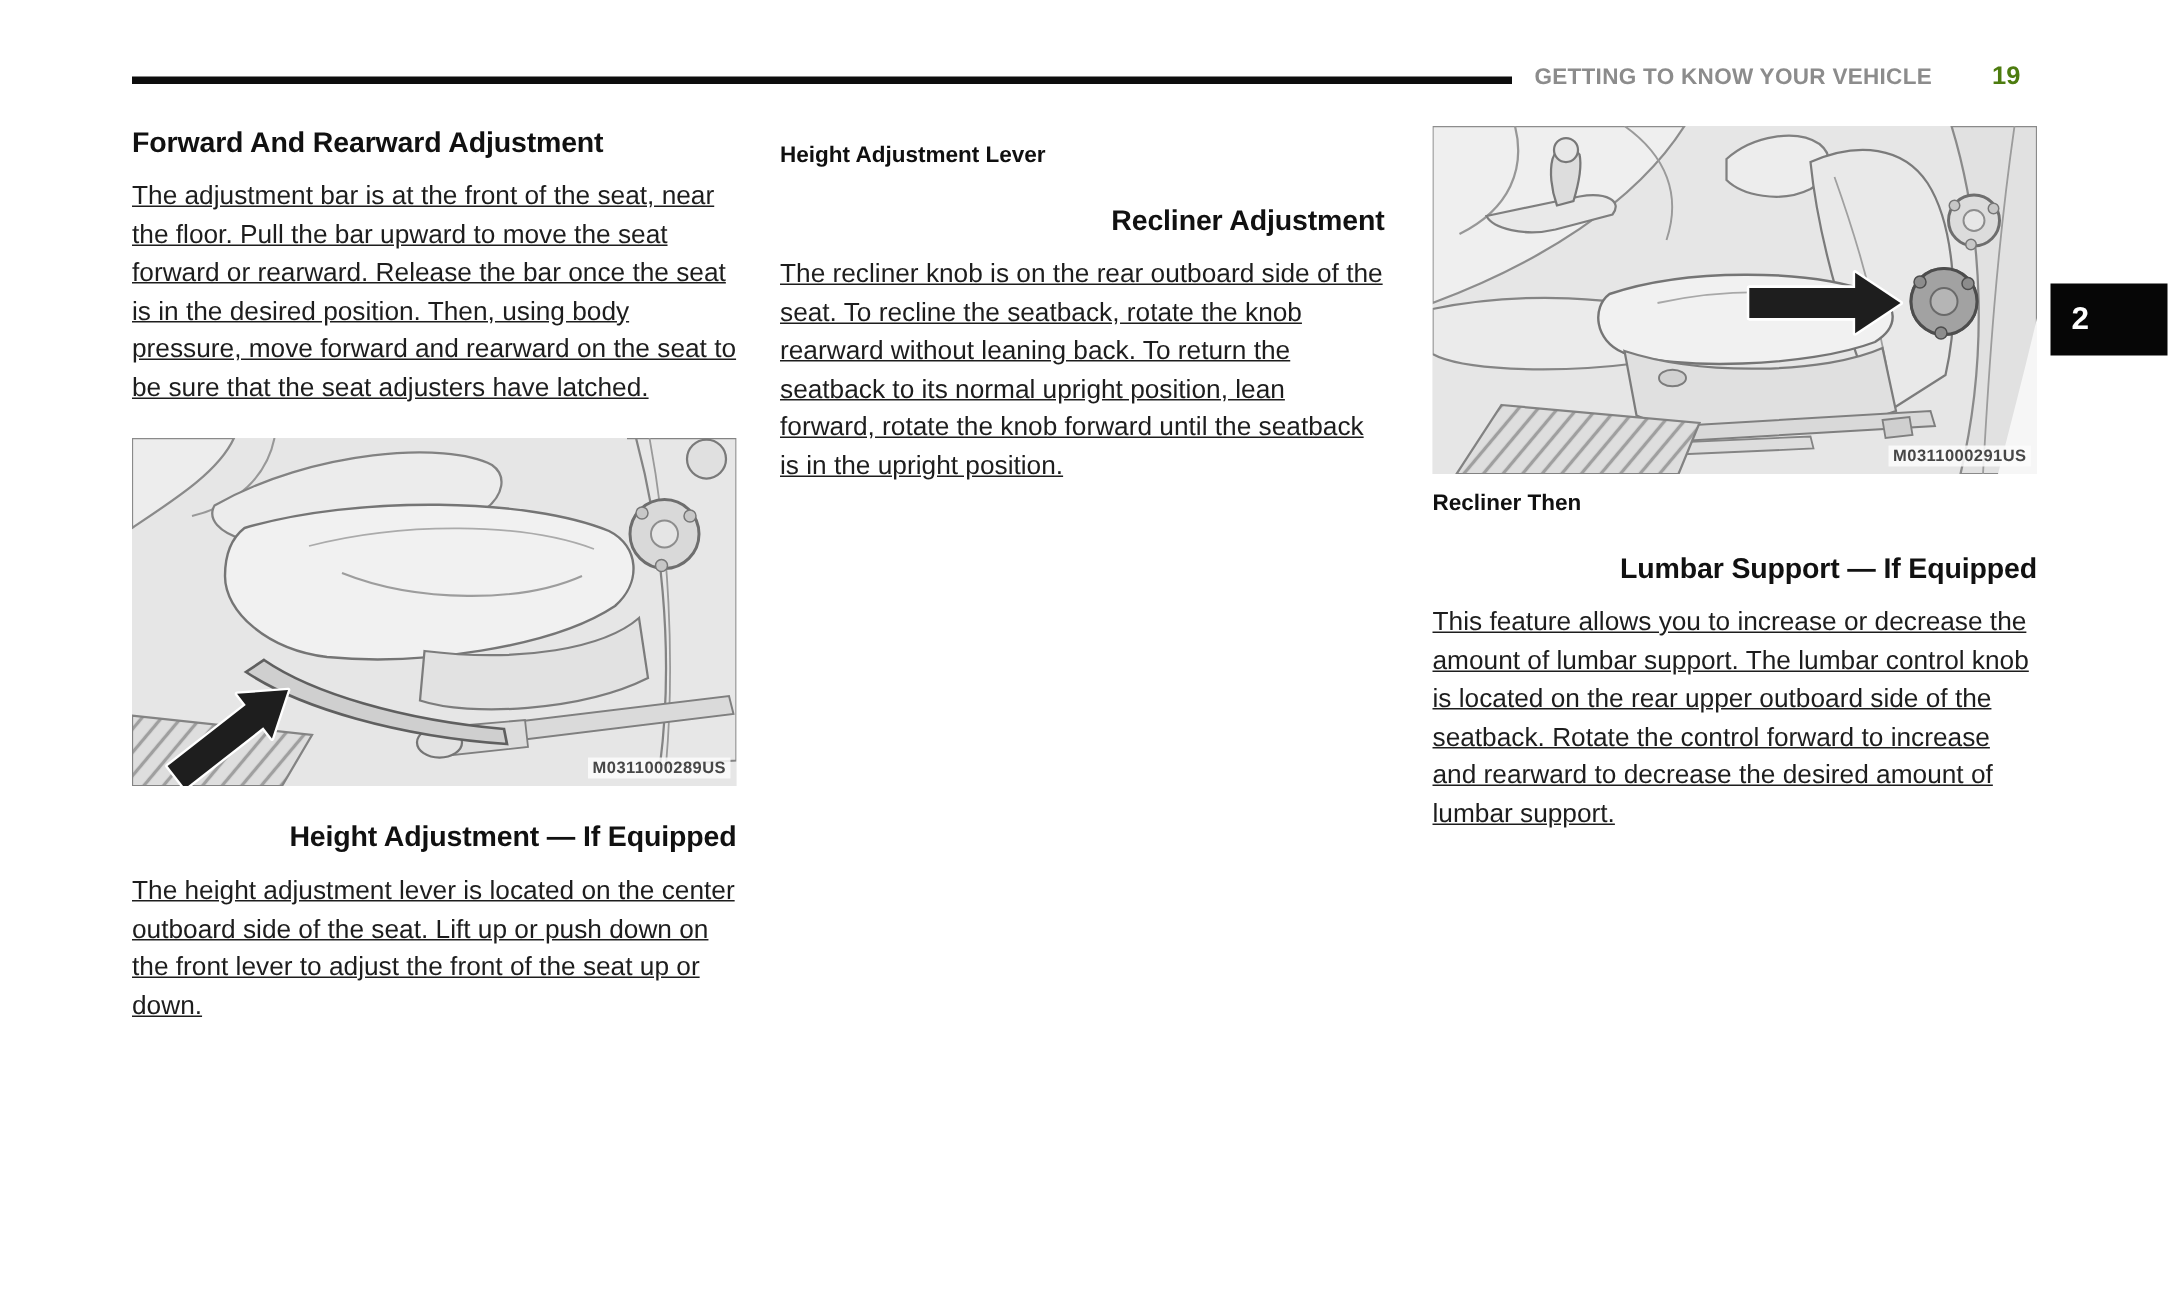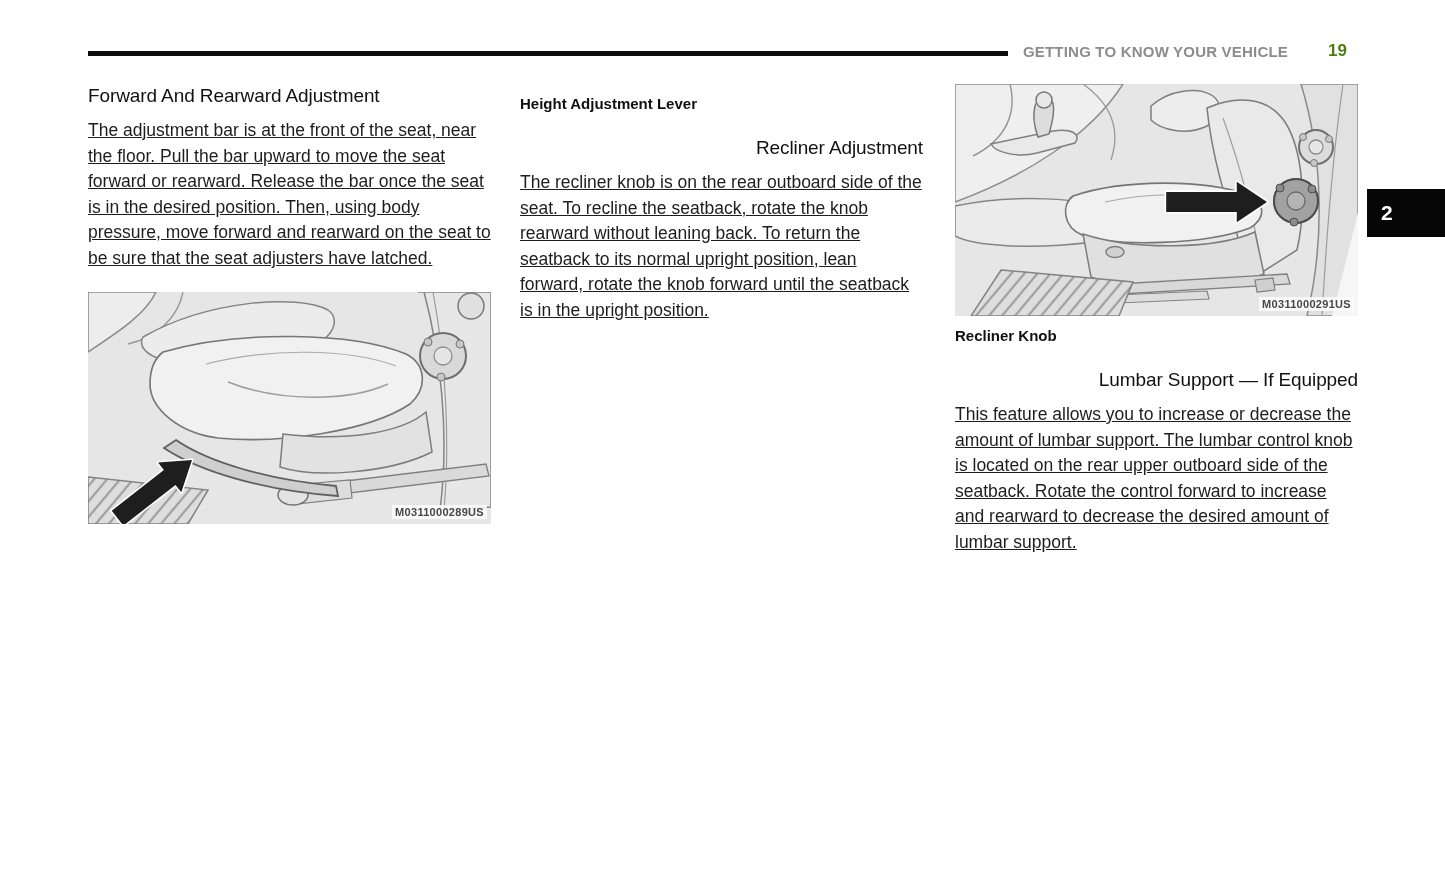--- a/index.html
+++ b/index.html
@@ -26,21 +26,21 @@
     font-size:21px;font-weight:700;
   }
 
   
   .col{position:absolute;top:84px;width:403px;}
   #col1{left:88px;}
   #col2{left:520px;}
   #col3{left:955px;}
 
   h2.sec{
-    font-size:19px;font-weight:400;color:#111;margin:0 0 11px 0;line-height:23px;letter-spacing:-.1px;
+    font-size:19px;font-weight:700;color:#111;margin:0 0 11px 0;line-height:23px;letter-spacing:-.1px;
   }
   h2.sec.after-fig{margin-top:23px;text-align:right;}
   p.body{
     font-size:17.5px;line-height:25.5px;margin:0 0 21px 0;color:#1d1d1d;text-decoration:underline;
   }
   p.body.last{margin-bottom:0;}
 
   figure{margin:0;padding:0;width:403px;}
   .figwrap{position:relative;width:403px;height:232px;overflow:hidden;background:#e6e6e6;}
   .figwrap svg{display:block;width:403px;height:232px;}
@@ -140,20 +140,22 @@
           <polygon points="0,185 120,198 100,232 0,232" fill="url(#hatch)" stroke="#838383" stroke-width="1.5"></polygon>
           <path d="M88,148 C120,170 180,188 248,194 L250,204 C178,199 112,180 76,156 Z" fill="#cfcfcf" stroke="#5f5f5f" stroke-width="1.8"></path>
           <g>
             <use href="#arrowR" transform="translate(104,168) rotate(-38) scale(1.05)"></use>
           </g>
         </svg>
         <span class="watermark">M0311000289US</span>
       </div>
     </figure>
 
+    <h2 class="sec after-fig">Height Adjustment — If Equipped</h2>
+    <p class="body last">The height adjustment lever is located on the center outboard side of the seat. Lift up or push down on the front lever to adjust the front of the seat up or down.</p>
   </section>
 
   <section class="col" id="col2">
     <figure>
       <figcaption>Height Adjustment Lever</figcaption>
     </figure>
 
     <h2 class="sec after-fig">Recliner Adjustment</h2>
     <p class="body last">The recliner knob is on the rear outboard side of the seat. To recline the seatback, rotate the knob rearward without leaning back. To return the seatback to its normal upright position, lean forward, rotate the knob forward until the seatback is in the upright position.</p>
   </section>
@@ -169,20 +171,20 @@
             <circle cx="325" cy="104" r="4" fill="#8c8c8c" stroke="#4d4d4d" stroke-width="1"></circle>
             <circle cx="357" cy="105" r="4" fill="#8c8c8c" stroke="#4d4d4d" stroke-width="1"></circle>
             <circle cx="339" cy="138" r="4" fill="#8c8c8c" stroke="#4d4d4d" stroke-width="1"></circle>
           </g>
           <g>
             <use href="#arrowR" transform="translate(312,118) scale(1.12)"></use>
           </g>
         </svg>
         <span class="watermark">M0311000291US</span>
       </div>
-      <figcaption>Recliner Knob</figcaption>
+      <figcaption>Recliner Then</figcaption>
     </figure>
 
     <h2 class="sec after-fig">Lumbar Support — If Equipped</h2>
     <p class="body last">This feature allows you to increase or decrease the amount of lumbar support. The lumbar control knob is located on the rear upper outboard side of the seatback. Rotate the control forward to increase and rearward to decrease the desired amount of lumbar support.</p>
   </section>
 
 </div>
 
 </body></html>

